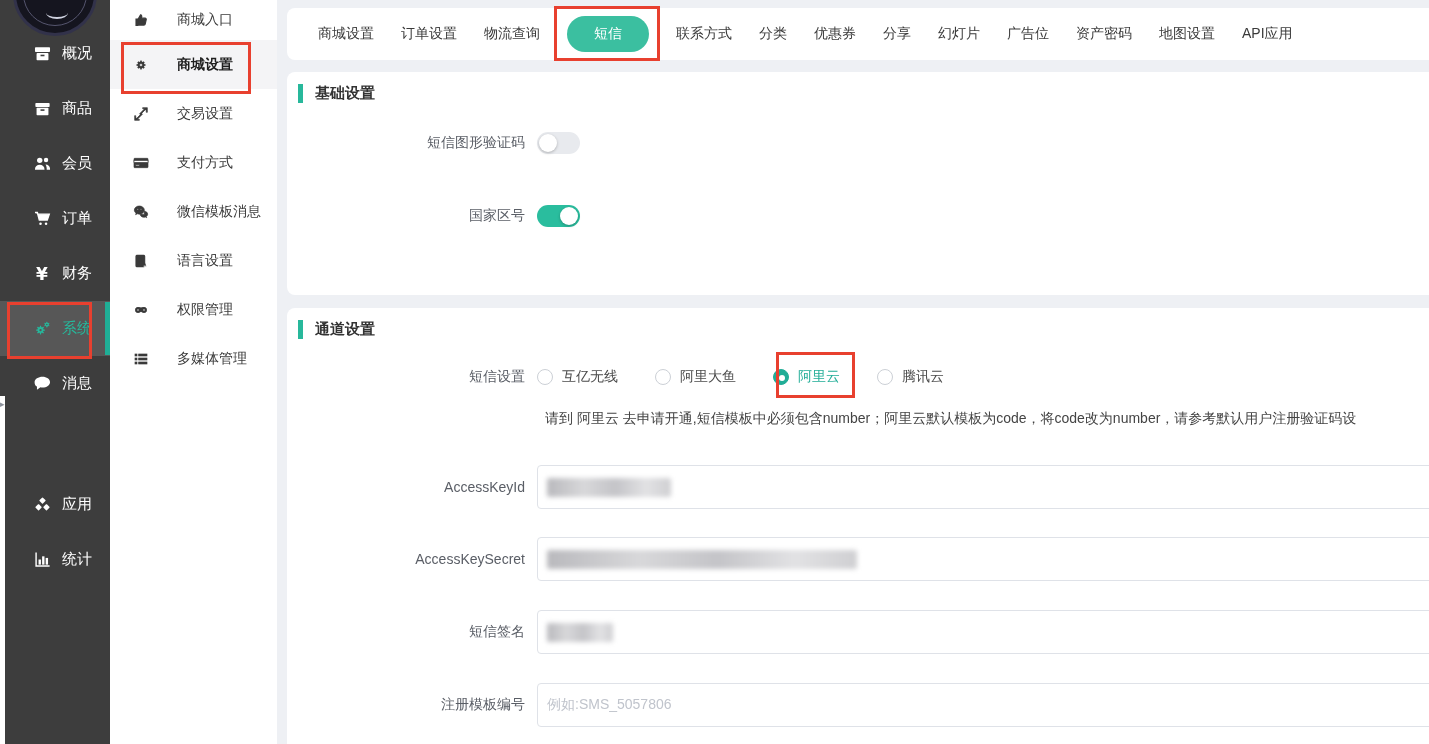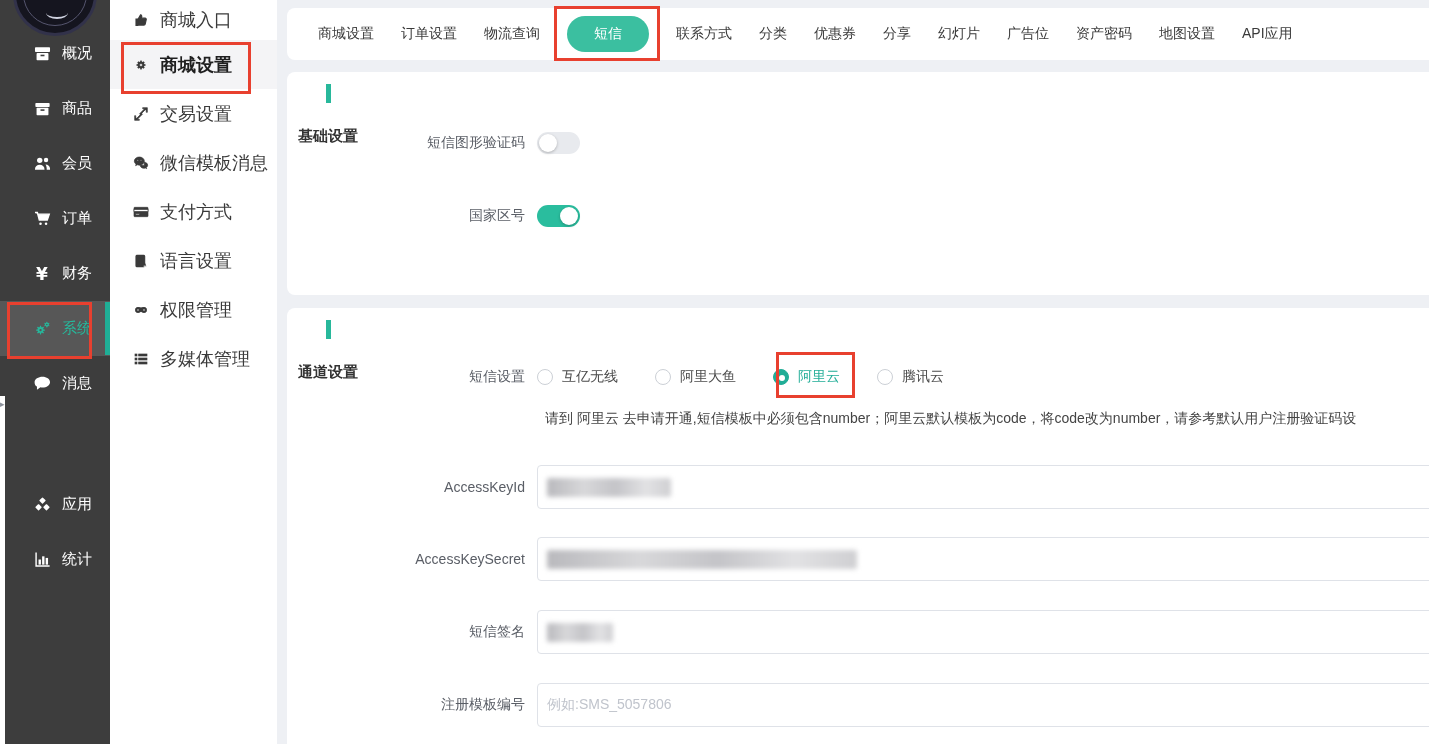--- a/index.html
+++ b/index.html
@@ -22,40 +22,40 @@
     color:#fff; font-size:15px; cursor:pointer;justify-content:center; }
   .ditem .ic { width:20px; height:20px; display:flex; align-items:center; justify-content:center; flex:0 0 20px; }
   .ditem .ic svg { width:19px; height:19px; fill:#fff; }
   .ditem.sel { background:#575757; color:#26b89c; }
   .ditem.sel .ic svg { fill:#26b89c; }
   .ditem.sel::after { content:""; position:absolute; right:0; top:1px; bottom:1px; width:5px; background:#1fae96; }
   .dspacer { height:66px; }
   .yen { font-size:17px; font-weight:bold; color:#fff; font-family:"DejaVu Sans",sans-serif; }
   
   .sub-sidebar { position:absolute; left:110px; top:0; width:167px; height:744px; background:#ffffff; z-index:1; }
-  .sitem { height:49px; display:flex; align-items:center; padding-left:22px; gap:11px; color:#3a3a3a;
-    font-size:18px; cursor:pointer; background:#fff; }
+  .sitem { height:49px; display:flex; align-items:center; padding-left:22px; gap:28px; color:#3a3a3a;
+    font-size:14px; cursor:pointer; background:#fff; }
   .sitem:first-child { height:40px; }
   .sitem .ic { width:17px; height:17px; display:flex; align-items:center; justify-content:center; flex:0 0 17px; }
   .sitem .ic svg { width:16px; height:16px; fill:#3a3a3a; stroke:#3a3a3a; }
   .sitem.sel { background:#f4f4f6; font-weight:bold; color:#1f1f1f; }
   
   .drawer-handle { position:absolute; left:0; top:396px; bottom:0; width:5px; background:#fff; z-index:3; }
   .drawer-handle span { position:absolute; left:0; top:4px; font-size:9px; color:#8a8f99; line-height:1; }
   
   .main { position:absolute; left:287px; top:0; right:0; bottom:0; }
   .tab-card { position:absolute; left:0; top:8px; right:-10px; height:52px; background:#fff; border-radius:8px;
     display:flex; align-items:center; padding-left:31px; gap:27px; }
   .tab { font-size:14px; color:#3a3a3a; white-space:nowrap; cursor:pointer; }
   .tab.active { background:#3bbfa0; color:#fff; padding:9px 27px; border-radius:20px; }
   .card { position:absolute; left:0; right:-10px; background:#fff; border-radius:8px; }
   .card1 { top:72px; height:223px; }
   .card2 { top:308px; bottom:-12px; }
-  .sec-head { position:absolute; left:11px; top:12px; display:flex; align-items:center; gap:24px;
-    font-size:15px; font-weight:bold; color:#333;flex-direction:column; }
+  .sec-head { position:absolute; left:11px; top:12px; display:flex; align-items:center; gap:12px;
+    font-size:15px; font-weight:bold; color:#333; }
   .sec-head .bar { width:5px; height:19px; background:#28b89b; }
   .frow { position:absolute; left:0; right:0; height:44px; }
   .flabel { position:absolute; left:0; top:0; width:238px; height:44px; display:flex; align-items:center;
     justify-content:flex-end; color:#5a5e66; font-size:14px; }
   .fctrl { position:absolute; left:250px; top:0; height:44px; display:flex; align-items:center; }
   
   .toggle { width:43px; height:22px; border-radius:11px; background:#e8eaee; position:relative; cursor:pointer; }
   .toggle .knob { position:absolute; top:2px; left:2px; width:18px; height:18px; border-radius:50%;
     background:#fff; box-shadow:0 1px 3px rgba(0,0,0,.25); }
   .toggle.on { background:#2abd9e; }
@@ -284,37 +284,37 @@
       <svg viewBox="0 0 24 24" stroke="none">
           <path d="M20 4l-7.5 7.5-1.2-1.2L18.8 2.8 16 2.5 16 1h7v7h-1.5l-.3-2.8z" transform="translate(-1.5,1.5)"></path>
           <path d="M4 20l7.5-7.5 1.2 1.2L5.2 21.2l2.8.3V23H1v-7h1.5l.3 2.8z" transform="translate(1.5,-1.5)"></path>
         </svg>
     </span>
     <span>交易设置</span>
   </div>
   <div class="sitem">
     <span class="ic">
       <svg viewBox="0 0 24 24" stroke="none">
+          <path d="M2.5 5h19a1 1 0 0 1 1 1v12a1 1 0 0 1-1 1h-19a1 1 0 0 1-1-1V6a1 1 0 0 1 1-1z"></path>
+          <rect x="1.5" y="8.2" width="21" height="3" fill="#fff"></rect>
+          <rect x="4" y="14.5" width="6" height="1.8" fill="#fff"></rect>
+        </svg>
+    </span>
+    <span>支付方式</span>
+  </div>
+  <div class="sitem">
+    <span class="ic">
+      <svg viewBox="0 0 24 24" stroke="none">
           <path d="M9.5 3C5.4 3 2 5.7 2 9.1c0 1.9 1 3.5 2.6 4.7l-.7 2.2 2.5-1.3c.9.3 2 .5 3.1.5 4.1 0 7.5-2.7 7.5-6.1S13.6 3 9.5 3z"></path>
           <circle cx="7" cy="8" r="1" fill="#fff"></circle>
           <circle cx="12" cy="8" r="1" fill="#fff"></circle>
           <path d="M16.8 10.6c3 .4 5.2 2.3 5.2 4.7 0 1.4-.8 2.6-2 3.5l.5 1.7-1.9-1c-.7.2-1.5.4-2.3.4-3 0-5.5-2-5.5-4.6 0-.4.1-.8.2-1.2 1.4 1 3.3 1.6 5.3 1.6.2 0 .3-.1.5-.1z"></path>
         </svg>
     </span>
     <span>微信模板消息</span>
-  </div>
-  <div class="sitem">
-    <span class="ic">
-      <svg viewBox="0 0 24 24" stroke="none">
-          <path d="M2.5 5h19a1 1 0 0 1 1 1v12a1 1 0 0 1-1 1h-19a1 1 0 0 1-1-1V6a1 1 0 0 1 1-1z"></path>
-          <rect x="1.5" y="8.2" width="21" height="3" fill="#fff"></rect>
-          <rect x="4" y="14.5" width="6" height="1.8" fill="#fff"></rect>
-        </svg>
-    </span>
-    <span>支付方式</span>
   </div>
   <div class="sitem">
     <span class="ic">
       <svg viewBox="0 0 24 24" fill="none" stroke-width="1.7">
           <rect x="4.5" y="3.5" width="13" height="17" rx="1.5"></rect>
           <path d="M7.5 8h7M11 6.5V8M8 12c1.5 1 4 1.5 6 1.2M13.5 9.5c-.6 2.8-3 4.6-5.5 5.3" stroke-width="1.4"></path>
           <path d="M17.5 14l3 6.5h-6z" fill="#3a3a3a" stroke="none"></path>
           <rect x="16" y="19" width="5" height="1.6" fill="#fff" stroke="none"></rect>
         </svg>
     </span>

